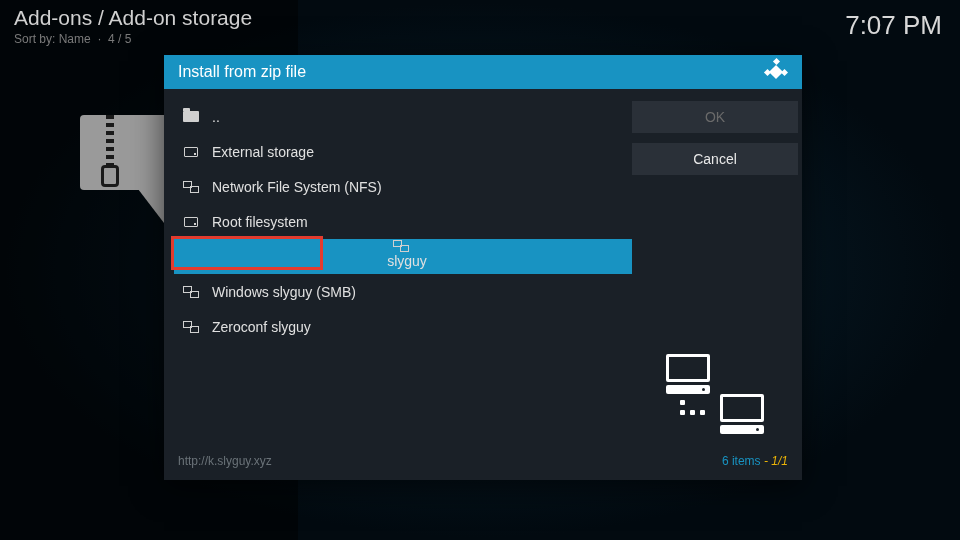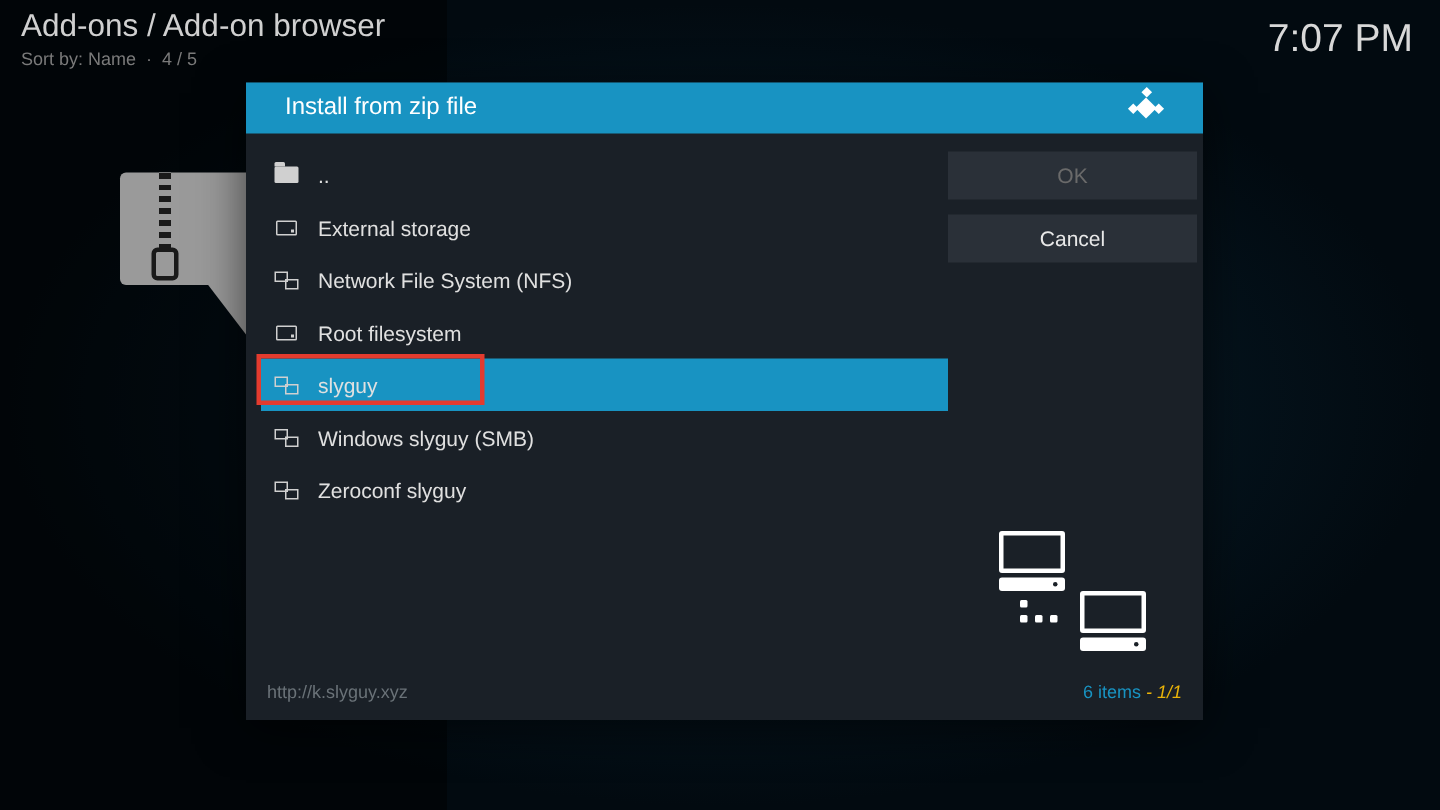--- a/index.html
+++ b/index.html
@@ -78,21 +78,21 @@
       left: 164px; top: 55px;
       width: 638px; height: 425px;
       background: #1a2027;
       box-shadow: 0 6px 30px rgba(0,0,0,0.6);
       z-index: 2;
     }
     .dialog-header {
       height: 34px;
       background: #1893c2;
       display: flex; align-items: center;
-      padding: 0 26px;
+      padding: 0 14px;
       justify-content: space-between;
     }
     .dialog-title { font-size: 16px; color: #fff; }
     .kodi-logo {
       width: 24px; height: 24px;
       position: relative;
     }
     .kodi-logo::before {
       content: "";
       position: absolute;
@@ -253,21 +253,21 @@
     }
     .footer-right { color: #1893c2; }
     .footer-right .page { color: #eab308; font-style: italic; }
   </style>
 </head>
 <body>
 
 <div class="dark-column"></div>
 
 <div class="top-header">
-  <div class="breadcrumb">Add-ons / Add-on browser</div>
+  <div class="breadcrumb">Add-ons / Add-on storage</div>
   <div class="subheader">
     <span>Sort by: Name</span>
     <span> &nbsp;·&nbsp; </span>
     <span>4 / 5</span>
   </div>
 </div>
 
 <div class="clock">7:07 PM</div>
 
 <div class="sidebar-icon">
@@ -313,21 +313,21 @@
         <span>Network File System (NFS)</span>
       </div>
 
       <div class="list-row">
         <span class="row-icon">
             <span class="drive-icon"></span>
           </span>
         <span>Root filesystem</span>
       </div>
 
-      <div class="list-row selected" style="position:relative;">
+      <div class="list-row selected" style="position:relative;flex-direction:column;">
         <div class="highlighted" style="position:absolute;left:-3px;top:-3px;width:152px;height:34px;border:3px solid #e33b2e;pointer-events:none;"></div>
         <span class="row-icon">
             <span class="net-icon"></span>
           </span>
         <span>slyguy</span>
       </div>
 
       <div class="list-row">
         <span class="row-icon">
             <span class="net-icon"></span>

